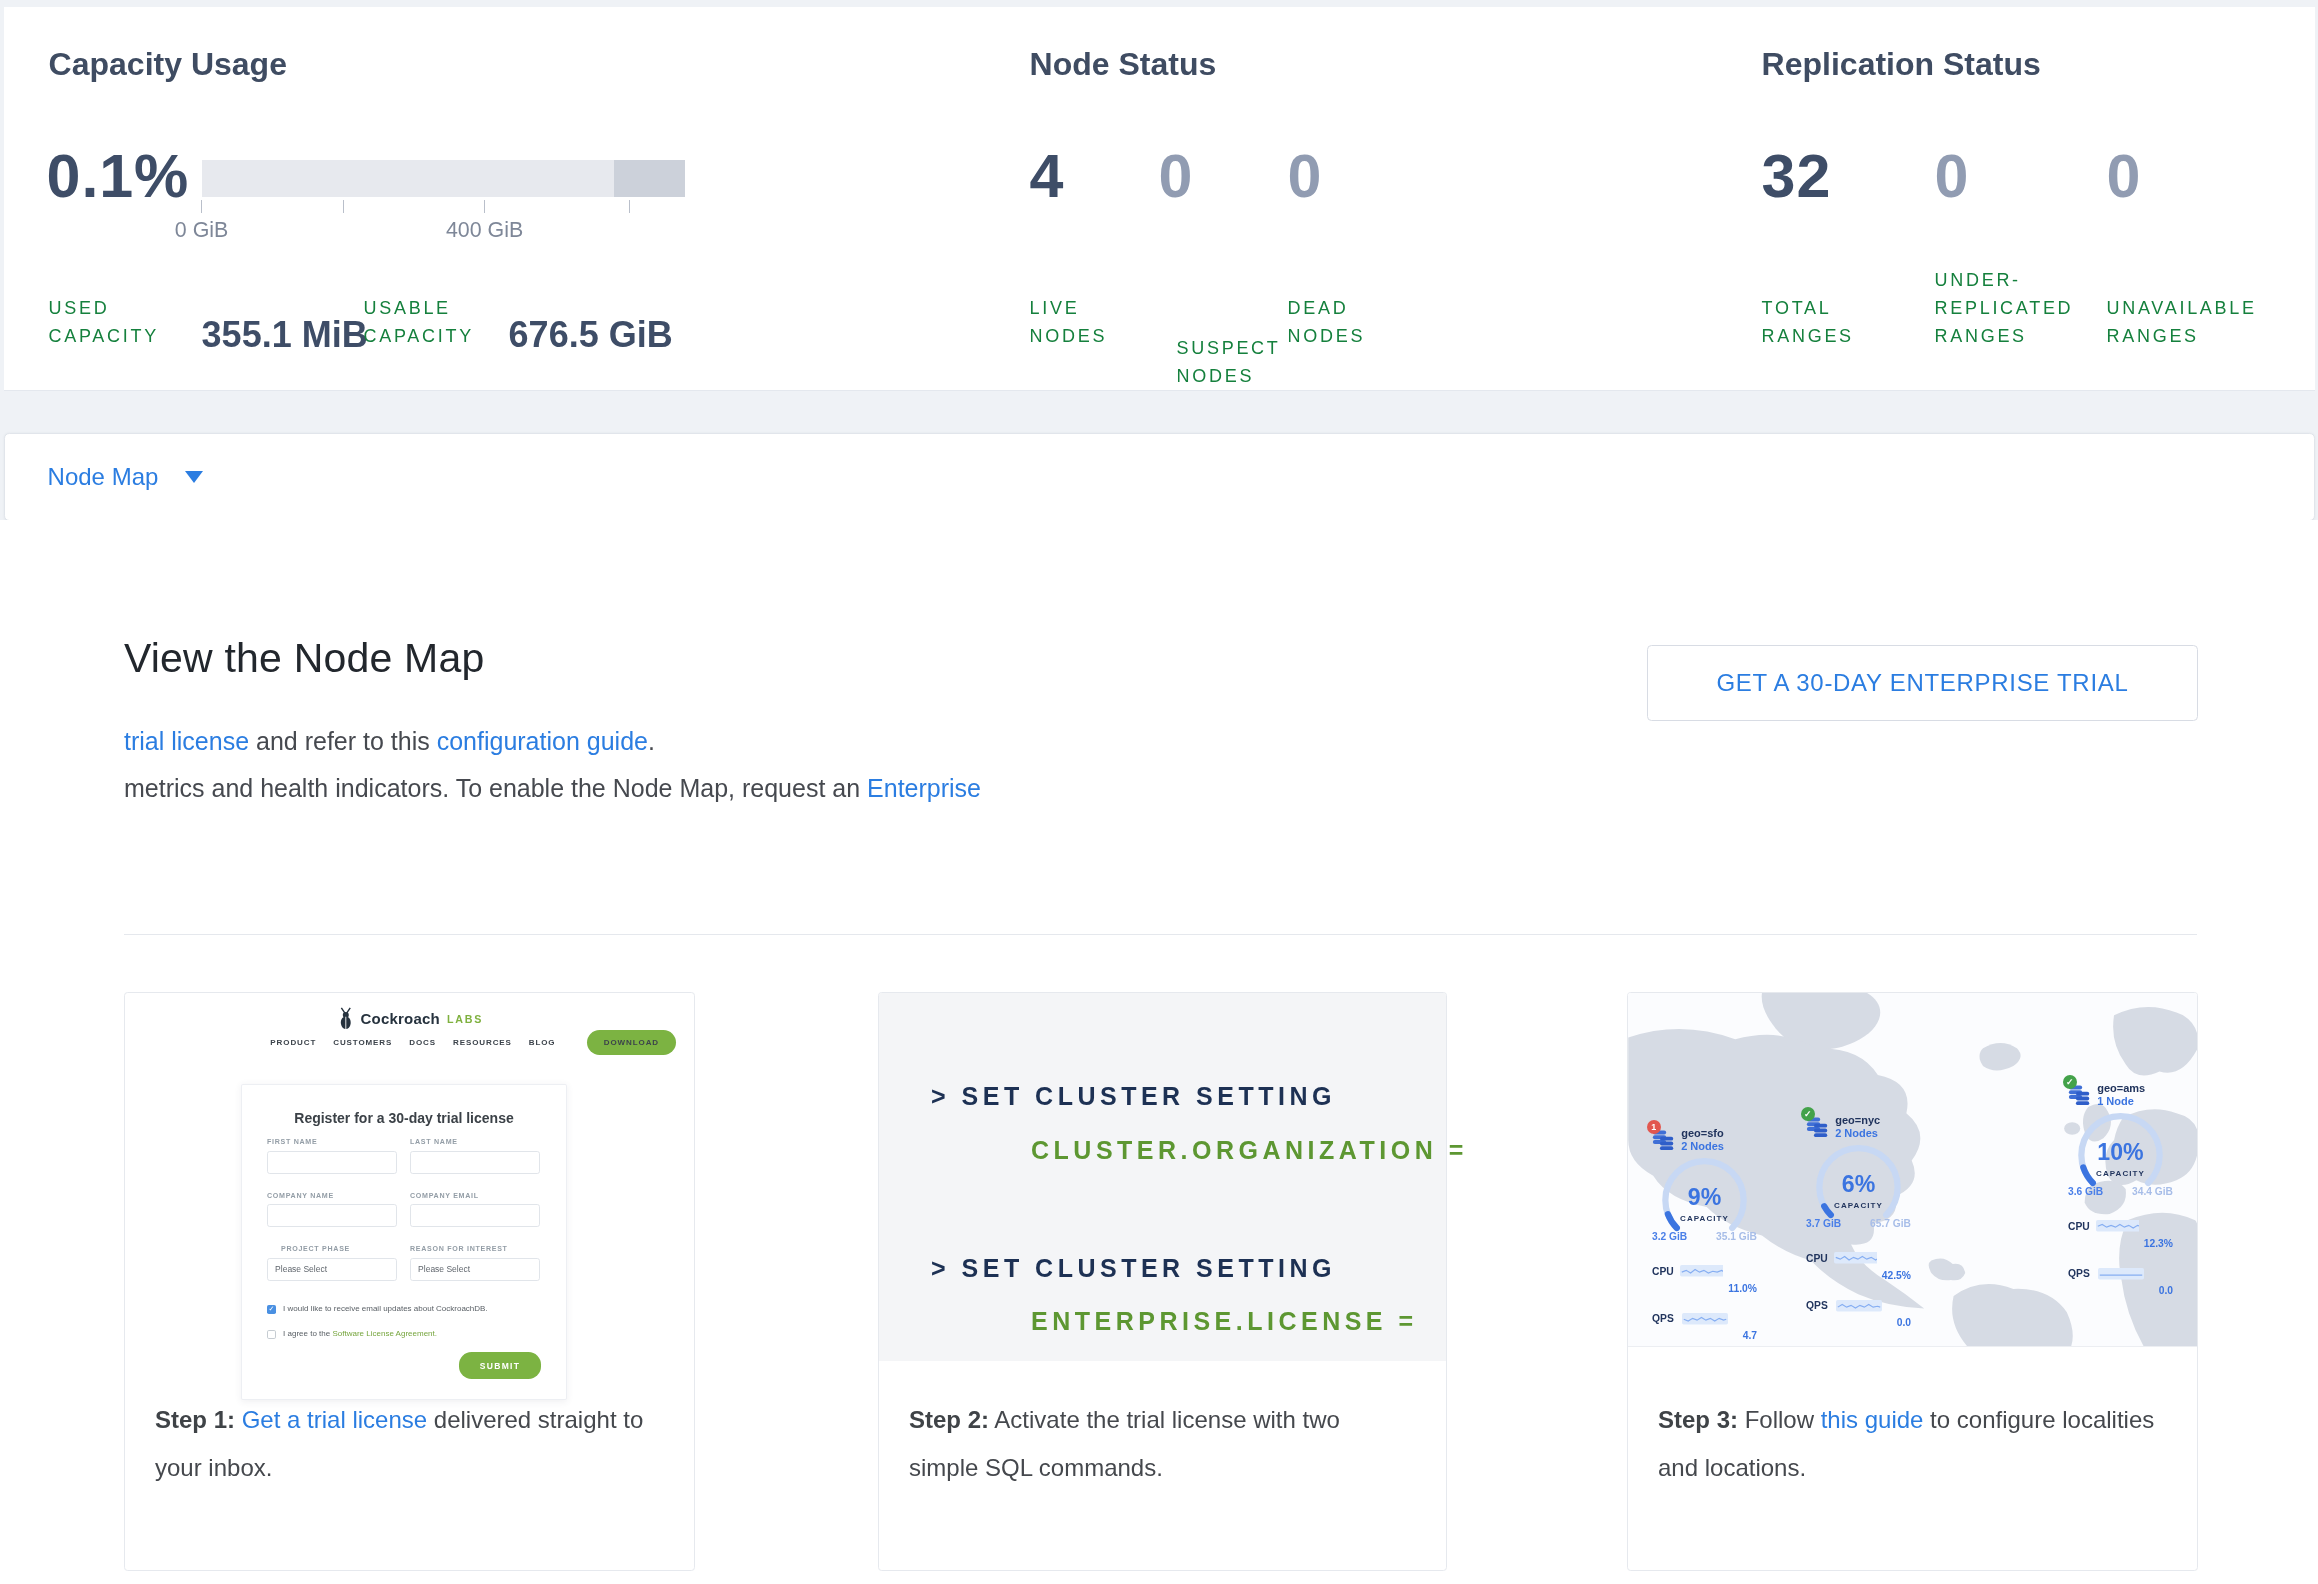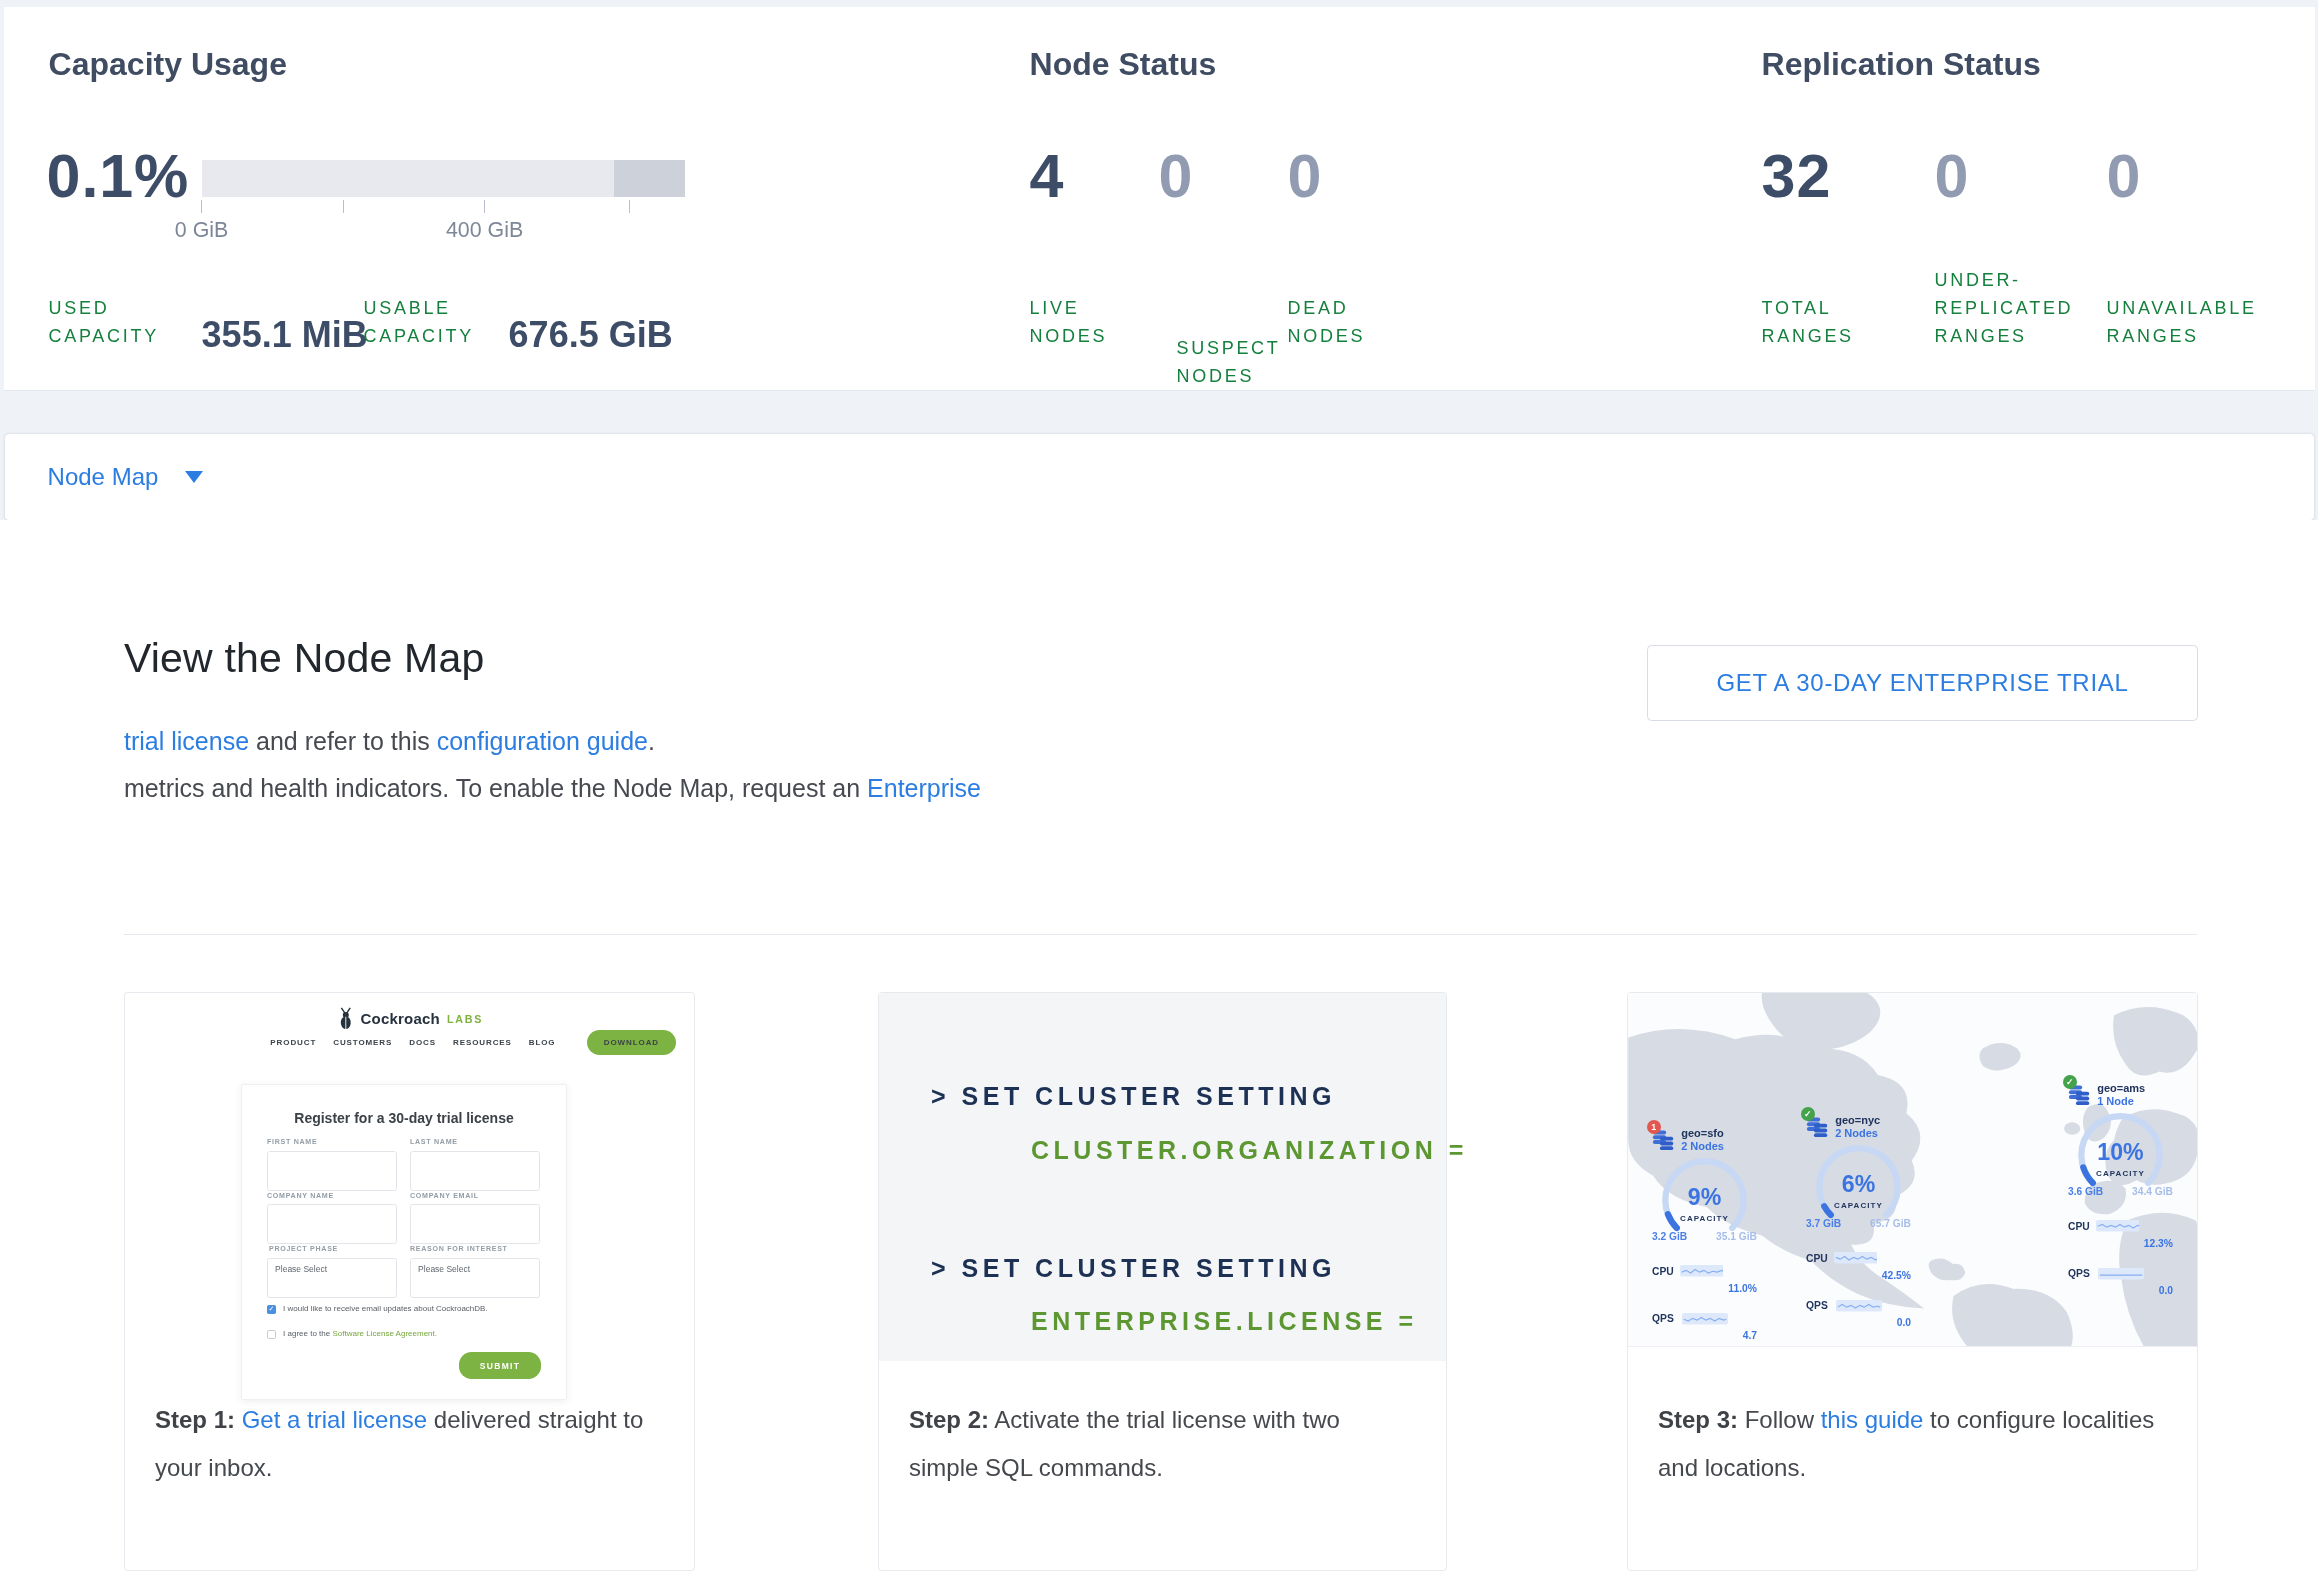--- a/index.html
+++ b/index.html
@@ -44,21 +44,21 @@
   .mini-brand .b1{font-size:15px;font-weight:800;color:#26323e;letter-spacing:0.2px;}
   .mini-brand .b2{font-size:10.7px;font-weight:700;color:#7fb13f;letter-spacing:1.8px;margin-left:1.8px;}
   .mini-nav{margin-left:auto;display:flex;gap:17px;align-items:center;}
   .mini-nav span{font-size:8px;font-weight:700;color:#3c434b;letter-spacing:0.9px;}
   .pill{background:#7cb342;color:#fff;border-radius:12.5px;}
   .dl-pill{font-size:8px;font-weight:700;letter-spacing:0.9px;padding:8px 17px;margin-left:14.3px;}
   .mini-form{position:absolute;left:116px;top:91px;width:324px;height:314px;background:#fff;border:0.9px solid #edeff3;
     box-shadow:0 1.8px 7.1px rgba(60,70,90,.08);border-radius:1.8px;}
   .mf-title{position:absolute;left:0;right:0;top:25px;text-align:center;font-size:14px;font-weight:700;color:#3b4147;}
   .mf-label{position:absolute;font-size:7.1px;font-weight:700;letter-spacing:0.7px;color:#939da6;}
-  .mf-input{position:absolute;width:130px;height:40px;border:0.9px solid #e1e5ea;border-radius:2.7px;background:#fff;box-sizing:border-box;}
+  .mf-input{position:absolute;width:130px;height:23px;border:0.9px solid #e1e5ea;border-radius:2.7px;background:#fff;box-sizing:border-box;}
   .mf-select{font-size:8.5px;color:#60666d;line-height:21.4px;padding-left:7.1px;}
   .mf-check{position:absolute;display:flex;gap:7.1px;align-items:flex-start;font-size:8px;color:#5a6066;}
   .cb{width:9px;height:9px;border-radius:1.8px;flex:none;margin-top:0.9px;}
   .cb.on{background:#4a90e2;color:#fff;font-size:7.1px;line-height:9px;text-align:center;}
   .cb.off{border:0.9px solid #c6ccd2;background:#fff;box-sizing:border-box;}
   .green-link{color:#76a53d;}
   .submit-pill{position:absolute;right:25px;top:267px;width:82px;height:27px;display:flex;align-items:center;justify-content:center;
     font-size:8.5px;font-weight:700;letter-spacing:1.3px;}
   
   .sql-area{position:absolute;left:0;right:0;top:0;height:368px;background:#f4f5f7;border-radius:2.7px 2.7px 0 0;}
@@ -194,21 +194,21 @@
       <div class="mf-label" style="left:25px;top:53px;">FIRST NAME</div>
       <div class="mf-label" style="left:168px;top:53px;">LAST NAME</div>
       <div class="mf-input" style="left:25px;top:66px;"></div>
       <div class="mf-input" style="left:168px;top:66px;"></div>
 
       <div class="mf-label" style="left:25px;top:107px;">COMPANY NAME</div>
       <div class="mf-label" style="left:168px;top:107px;">COMPANY EMAIL</div>
       <div class="mf-input" style="left:25px;top:119px;"></div>
       <div class="mf-input" style="left:168px;top:119px;"></div>
 
-      <div class="mf-label" style="left:27px;top:160px;">PROJECT PHASE</div>
+      <div class="mf-label" style="left:39px;top:160px;">PROJECT PHASE</div>
       <div class="mf-label" style="left:168px;top:160px;">REASON FOR INTEREST</div>
       <div class="mf-input mf-select" style="left:25px;top:173px;">Please Select</div>
       <div class="mf-input mf-select" style="left:168px;top:173px;">Please Select</div>
 
       <div class="mf-check" style="left:25px;top:219px;width:267px;">
         <span class="cb on">✓</span>
         <span>I would like to receive email updates about CockroachDB.</span>
       </div>
       <div class="mf-check" style="left:25px;top:244px;width:267px;">
         <span class="cb off"></span>

